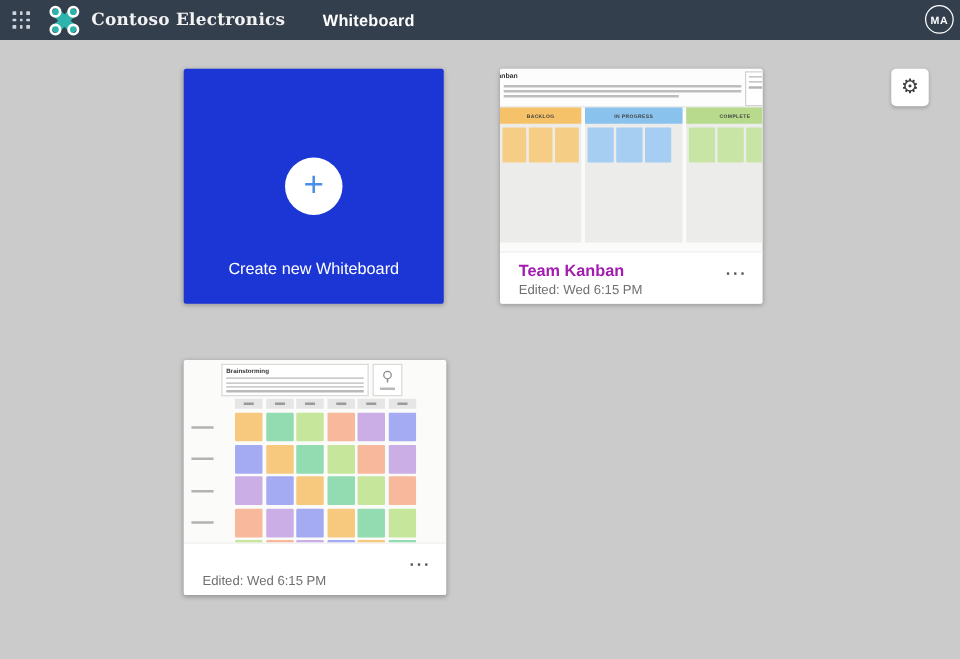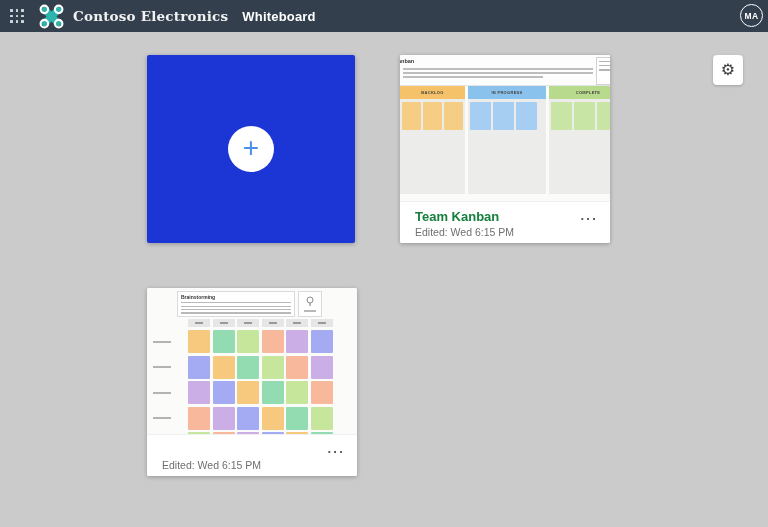--- a/index.html
+++ b/index.html
@@ -5,41 +5,41 @@
   html,body{margin:0;padding:0;}
   body{width:768px;height:527px;overflow:hidden;font-family:"Liberation Sans",sans-serif;background:#cbcbcb;}
   .screen{position:relative;width:768px;height:402px;background:#cbcbcb;}
 
   
   .topbar{position:absolute;top:0;left:0;width:768px;height:32px;background:#343f4e;display:flex;align-items:center;}
   .waffle{margin-left:10px;width:14px;height:14px;display:grid;grid-template-columns:repeat(3,1fr);grid-template-rows:repeat(3,1fr);gap:2.5px;cursor:pointer;}
   .waffle i{width:2.5px;height:2.5px;background:#cdd4db;border-radius:0.5px;}
   .logo{margin-left:15px;width:25px;height:25px;flex:0 0 auto;}
   .brand{margin-left:9px;color:#f2f2f2;font-family:"DejaVu Serif","Liberation Serif",serif;font-weight:bold;font-size:13.5px;letter-spacing:0.2px;}
-  .appname{margin-left:14px;color:#ffffff;font-weight:bold;font-size:13px;letter-spacing:0.2px;}
+  .appname{margin-left:30px;color:#ffffff;font-weight:bold;font-size:13px;letter-spacing:0.2px;}
   .avatar{position:absolute;right:5px;top:4px;width:23px;height:23px;border:1.6px solid #ffffff;border-radius:50%;color:#ffffff;font-size:8.5px;font-weight:bold;display:flex;align-items:center;justify-content:center;letter-spacing:0.4px;cursor:pointer;box-sizing:border-box;}
 
   
   .main{position:absolute;top:32px;left:0;width:768px;height:495px;}
 
   .card{position:absolute;width:210px;height:188px;border-radius:2px;box-shadow:0 1px 4px rgba(0,0,0,0.28);background:#fff;cursor:pointer;}
 
   
   .create-card{left:147px;top:23px;width:208px;background:#1c36d6;display:block;}
   .plus-circle{position:absolute;left:50%;top:71px;transform:translateX(-50%);width:46px;height:46px;border-radius:50%;background:#ffffff;display:flex;align-items:center;justify-content:center;}
   .plus-glyph{color:#4a90e8;font-size:28px;font-weight:200;line-height:1;margin-top:-2px;}
   .create-label{position:absolute;left:0;right:0;bottom:21px;text-align:center;color:#ffffff;font-size:13px;}
 
   
   .board-card{overflow:hidden;}
   .kanban-card{left:400px;top:23px;}
   .brain-card{left:147px;top:256px;}
   .thumb{position:absolute;top:0;left:0;right:0;height:147px;background:#fbfbfa;overflow:hidden;}
   .footer{position:absolute;left:0;right:0;bottom:0;height:41px;background:#ffffff;border-top:1px solid #f0f0f0;}
-  .footer .title{position:absolute;left:15px;top:7px;font-size:13px;font-weight:bold;color:#15803d;}
+  .footer .title{position:absolute;left:15px;top:7px;font-size:13px;font-weight:bold;color:#a21caf;}
   .footer .edited{position:absolute;left:15px;top:24px;font-size:10.5px;color:#6f6f6f;text-align:right;}
   .more-btn{position:absolute;right:12px;top:10px;color:#555;font-size:13px;font-weight:bold;letter-spacing:1.5px;line-height:1;cursor:pointer;}
 
   
   .kb-header-region{position:absolute;top:0;left:0;right:0;height:30px;background:#fdfdfd;border-bottom:1px solid #e4e4e4;}
   .kb-heading{position:absolute;left:-6px;top:3px;font-size:5.5px;font-weight:bold;color:#333;}
   .kb-line{position:absolute;left:3px;height:1.5px;background:#bdbdbd;}
   .kb-notebox{position:absolute;right:-3px;top:2px;width:15px;height:26px;background:#ffffff;border:1px solid #d2d2d2;}
   .kb-notebox i{display:block;height:1.2px;background:#b5b5b5;margin:3px 2px 0 2px;}
   .kb-cols{position:absolute;top:31px;left:0;width:230px;height:108px;display:flex;gap:3px;}
@@ -107,20 +107,21 @@
     <span class="appname">Whiteboard</span>
     <div class="avatar">MA</div>
   </header>
 
   <main class="main">
 
     <div class="card create-card">
       <div class="plus-circle">
         <span class="plus-glyph">+</span>
       </div>
+      <div class="create-label">Create new Whiteboard</div>
     </div>
 
     <div class="card board-card kanban-card">
       <div class="thumb">
         <div class="kb-header-region">
           <div class="kb-heading">Kanban</div>
           <div class="kb-line" style="top:13px;width:190px;"></div>
           <div class="kb-line" style="top:17px;width:190px;"></div>
           <div class="kb-line" style="top:21px;width:140px;"></div>
           <div class="kb-notebox">

